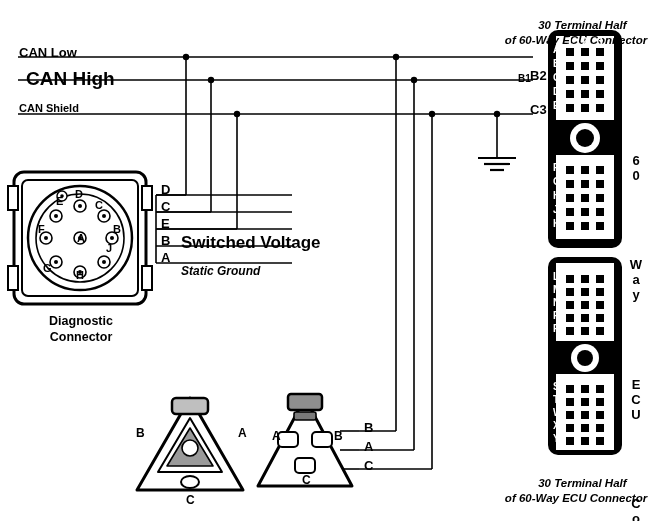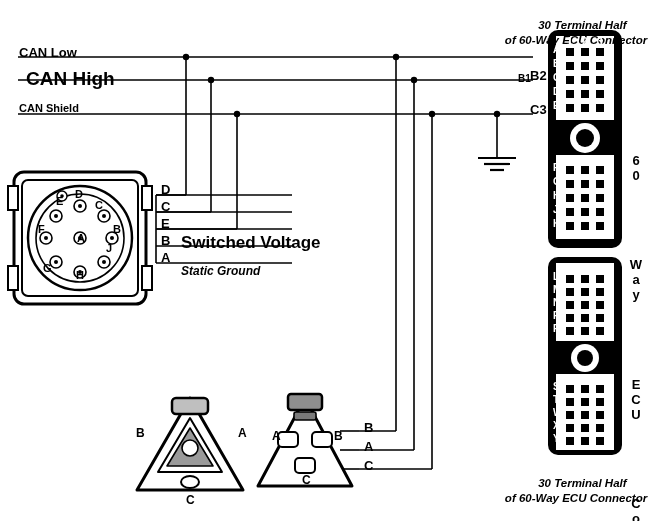--- a/index.html
+++ b/index.html
@@ -252,20 +252,22 @@
   <div class="lbl bold" style="left:77px; top:233px; font-size:11px;">A</div>
   <div class="lbl bold" style="left:113px; top:224px; font-size:11px;">B</div>
   <div class="lbl bold" style="left:95px; top:200px; font-size:11px;">C</div>
   <div class="lbl bold" style="left:75px; top:189px; font-size:11px;">D</div>
   <div class="lbl bold" style="left:56px; top:196px; font-size:11px;">E</div>
   <div class="lbl bold" style="left:38px; top:224px; font-size:11px;">F</div>
   <div class="lbl bold" style="left:43px; top:263px; font-size:11px;">G</div>
   <div class="lbl bold" style="left:76px; top:270px; font-size:11px;">H</div>
   <div class="lbl bold" style="left:106px; top:243px; font-size:11px;">J</div>
 
+  <div class="lbl bold ctr" style="left:20px; top:313px; width:122px; font-size:12.5px; line-height:1.3; white-space:pre-line;">Diagnostic
+Connector</div>
 
   <div class="lbl bold" style="left:567px; top:37px; font-size:10px; color:#fff;">1</div>
   <div class="lbl bold" style="left:582px; top:37px; font-size:10px; color:#fff;">2</div>
   <div class="lbl bold" style="left:597px; top:37px; font-size:10px; color:#fff;">3</div>
 
   <div class="lbl bold" style="left:553px; top:45px;  font-size:10px; color:#fff;">A</div>
   <div class="lbl bold" style="left:553px; top:59px;  font-size:10px; color:#fff;">B</div>
   <div class="lbl bold" style="left:553px; top:73px;  font-size:10px; color:#fff;">C</div>
   <div class="lbl bold" style="left:553px; top:87px;  font-size:10px; color:#fff;">D</div>
   <div class="lbl bold" style="left:553px; top:101px; font-size:10px; color:#fff;">E</div>

